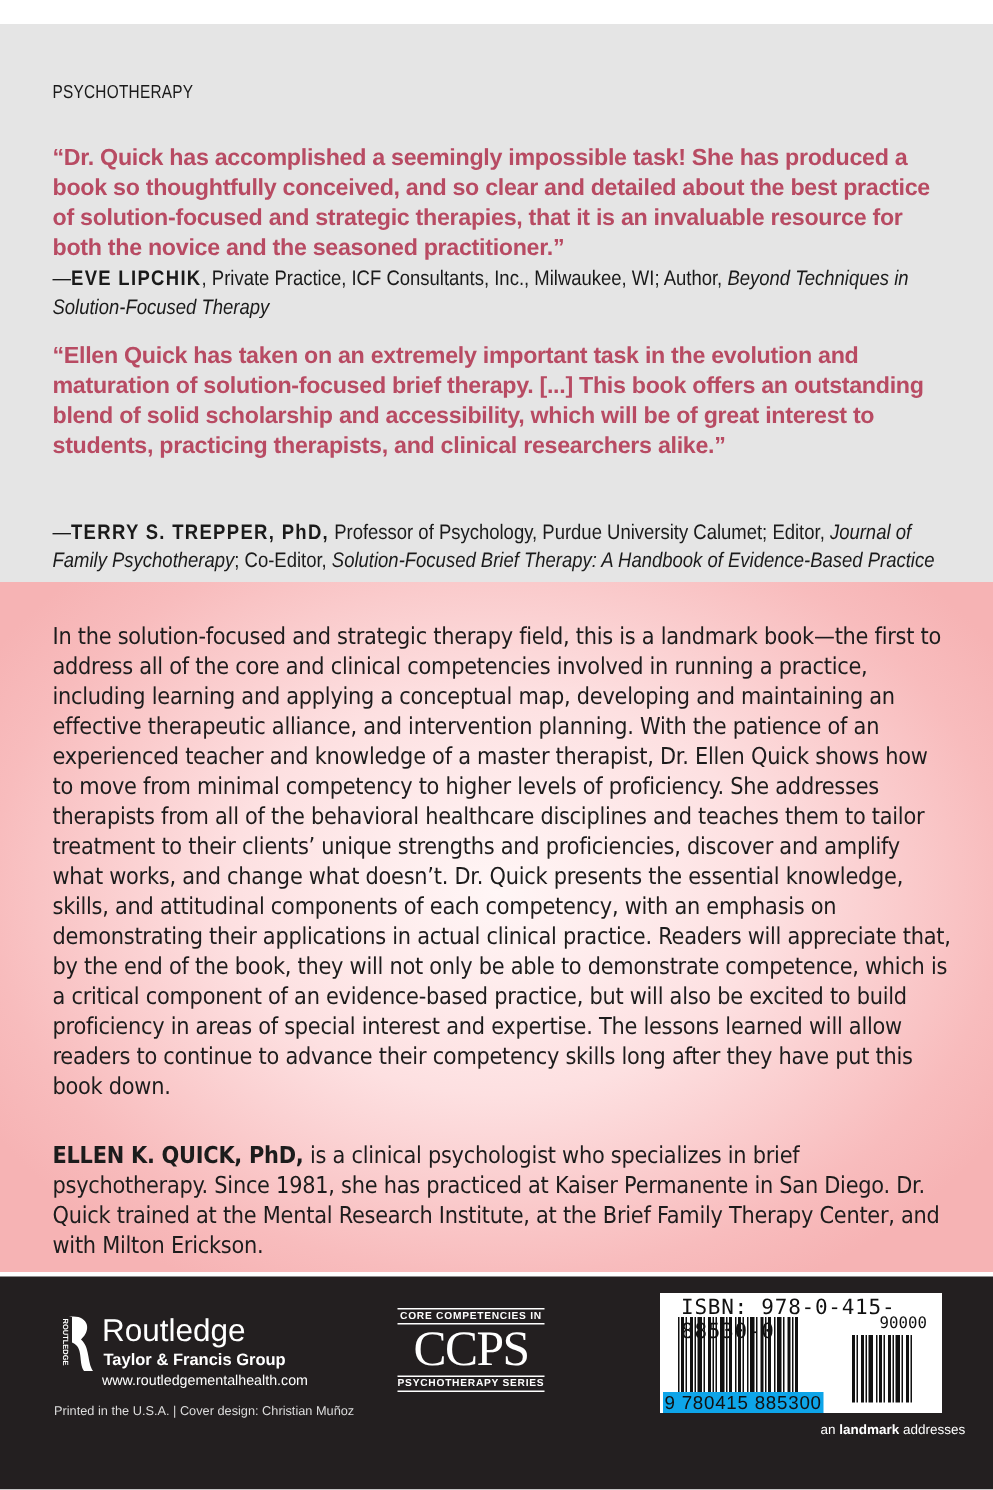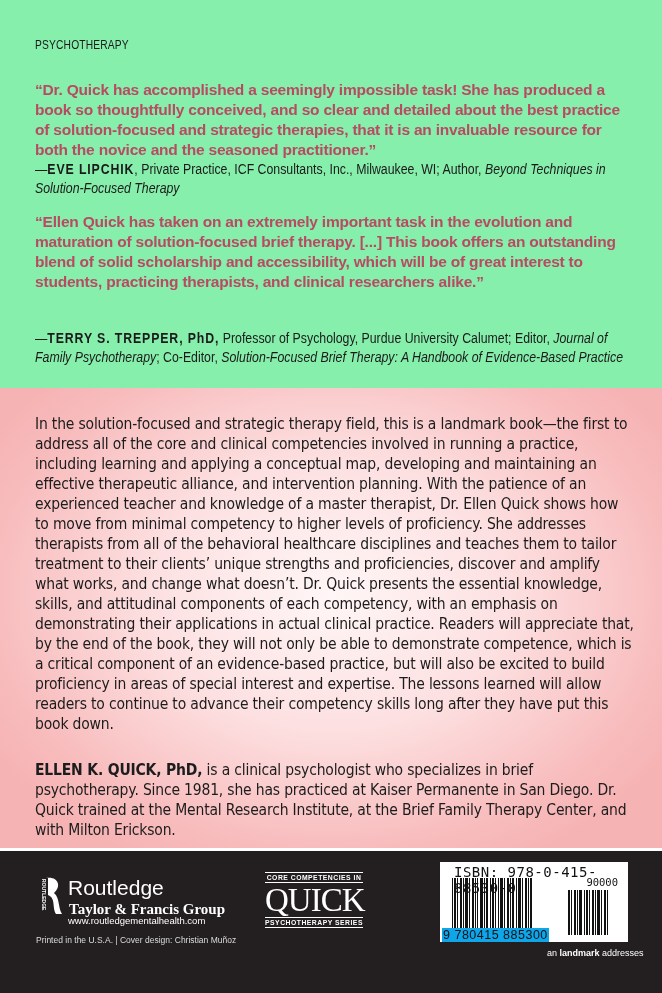--- a/index.html
+++ b/index.html
@@ -1,35 +1,35 @@
 <!DOCTYPE html>
 <html><head>
 <meta charset="utf-8">
 <style>
   html,body{margin:0;padding:0;}
   body{width:662px;height:993px;position:relative;background:#ffffff;overflow:hidden;font-family:"Liberation Sans",sans-serif;}
-  .top{position:absolute;left:0;top:0;width:662px;height:388px;background:#86efac;}
+  .top{position:absolute;left:0;top:16px;width:662px;height:388px;background:#e5e5e5;}
   .category{position:absolute;left:35px;top:38px;font-family:"Liberation Sans",sans-serif;font-size:12.5px;letter-spacing:0.2px;color:#1a1a1a;transform:scaleX(0.82);transform-origin:left;}
   .quote{position:absolute;left:35px;width:600px;color:#b84b63;font-weight:bold;font-size:15.5px;line-height:20px;font-family:"Liberation Sans",sans-serif;letter-spacing:-0.2px;}
   .attr{position:absolute;left:35px;width:600px;color:#1a1a1a;font-size:14px;line-height:18.5px;font-family:"Liberation Sans",sans-serif;transform:scaleX(0.88);transform-origin:left;width:690px;}
   .attr b{letter-spacing:1px;}
   .q1{top:80px;}
   .a1{top:160px;}
   .q2{top:212px;}
   .a2{top:329px;}
   .pink{position:absolute;left:0;top:388px;width:662px;height:460px;
     background:radial-gradient(ellipse 60% 65% at 50% 45%, #fff6f6 0%, #fde0e1 45%, #f8bcbd 85%, #f6b3b4 100%);}
   .desc{position:absolute;left:35px;top:414px;width:600px;color:#1c1c1c;font-size:15.5px;line-height:20px;font-family:"DejaVu Sans",sans-serif;transform:scaleX(0.9);transform-origin:left;width:668px;letter-spacing:-0.2px;}
   .bio{position:absolute;left:35px;top:760px;width:668px;color:#1c1c1c;font-size:15.5px;line-height:20px;font-family:"DejaVu Sans",sans-serif;transform:scaleX(0.9);transform-origin:left;letter-spacing:-0.2px;}
   .bio b{font-weight:bold;}
   .sep{position:absolute;left:0;top:848px;width:662px;height:3px;background:#fff;}
   .dark{position:absolute;left:0;top:851px;width:662px;height:142px;background:#231f20;}
   .rl-logo{position:absolute;left:36px;top:876px;width:28px;height:40px;}
   .rl-name{position:absolute;left:68px;top:876px;color:#fff;font-size:21px;font-family:"Liberation Sans",sans-serif;}
-  .rl-group{position:absolute;left:69px;top:901px;color:#fff;font-size:15px;font-weight:bold;font-family:Liberation Serif, serif;}
+  .rl-group{position:absolute;left:69px;top:901px;color:#fff;font-size:11px;font-weight:bold;font-family:Liberation Sans, sans-serif;}
   .rl-url{position:absolute;left:36px;top:915px;color:#fff;font-size:9.5px;font-family:"Liberation Sans",sans-serif;margin-left:32px;}
   .printed{position:absolute;left:36px;top:935px;color:#ddd;font-size:8.5px;font-family:"Liberation Sans",sans-serif;}
   .ccps{position:absolute;left:265px;top:872px;width:98px;}
   .ccps .line{height:1px;background:#fff;}
   .ccps .small{color:#fff;font-size:6.8px;font-weight:bold;letter-spacing:0.5px;text-align:center;line-height:9px;font-family:"Liberation Sans",sans-serif;}
   .ccps .big{color:#fff;font-size:33px;font-family:"Liberation Serif",serif;text-align:center;line-height:34px;letter-spacing:-1px;}
   .barcode{position:absolute;left:440px;top:862px;width:188px;height:80px;background:#fff;}
   .isbn{position:absolute;left:14px;top:2px;font-family:"DejaVu Sans Mono",monospace;font-size:14px;color:#111;letter-spacing:0.5px;}
   .price{position:absolute;right:10px;top:14px;font-family:"DejaVu Sans Mono",monospace;font-size:10.5px;color:#111;}
   .bars{position:absolute;left:12px;top:16px;height:50px;display:flex;align-items:flex-start;}
@@ -70,21 +70,21 @@
 </svg>
 <div class="rl-name">Routledge</div>
 <div class="rl-group">Taylor &amp; Francis Group</div>
 <div class="rl-url">www.routledgementalhealth.com</div>
 <div class="printed">Printed in the U.S.A. | Cover design: Christian Muñoz</div>
 
 <div class="ccps">
   <div class="line"></div>
   <div class="small">CORE COMPETENCIES IN</div>
   <div class="line"></div>
-  <div class="big">QUICK</div>
+  <div class="big">CCPS</div>
   <div class="line"></div>
   <div class="small">PSYCHOTHERAPY SERIES</div>
   <div class="line"></div>
 </div>
 
 <div class="barcode">
   <div class="isbn">ISBN: 978-0-415-88530-0</div>
   <div class="price">90000</div>
   <div class="bars">
     <div class="bar" style="width:1px;margin-right:1px"></div>

